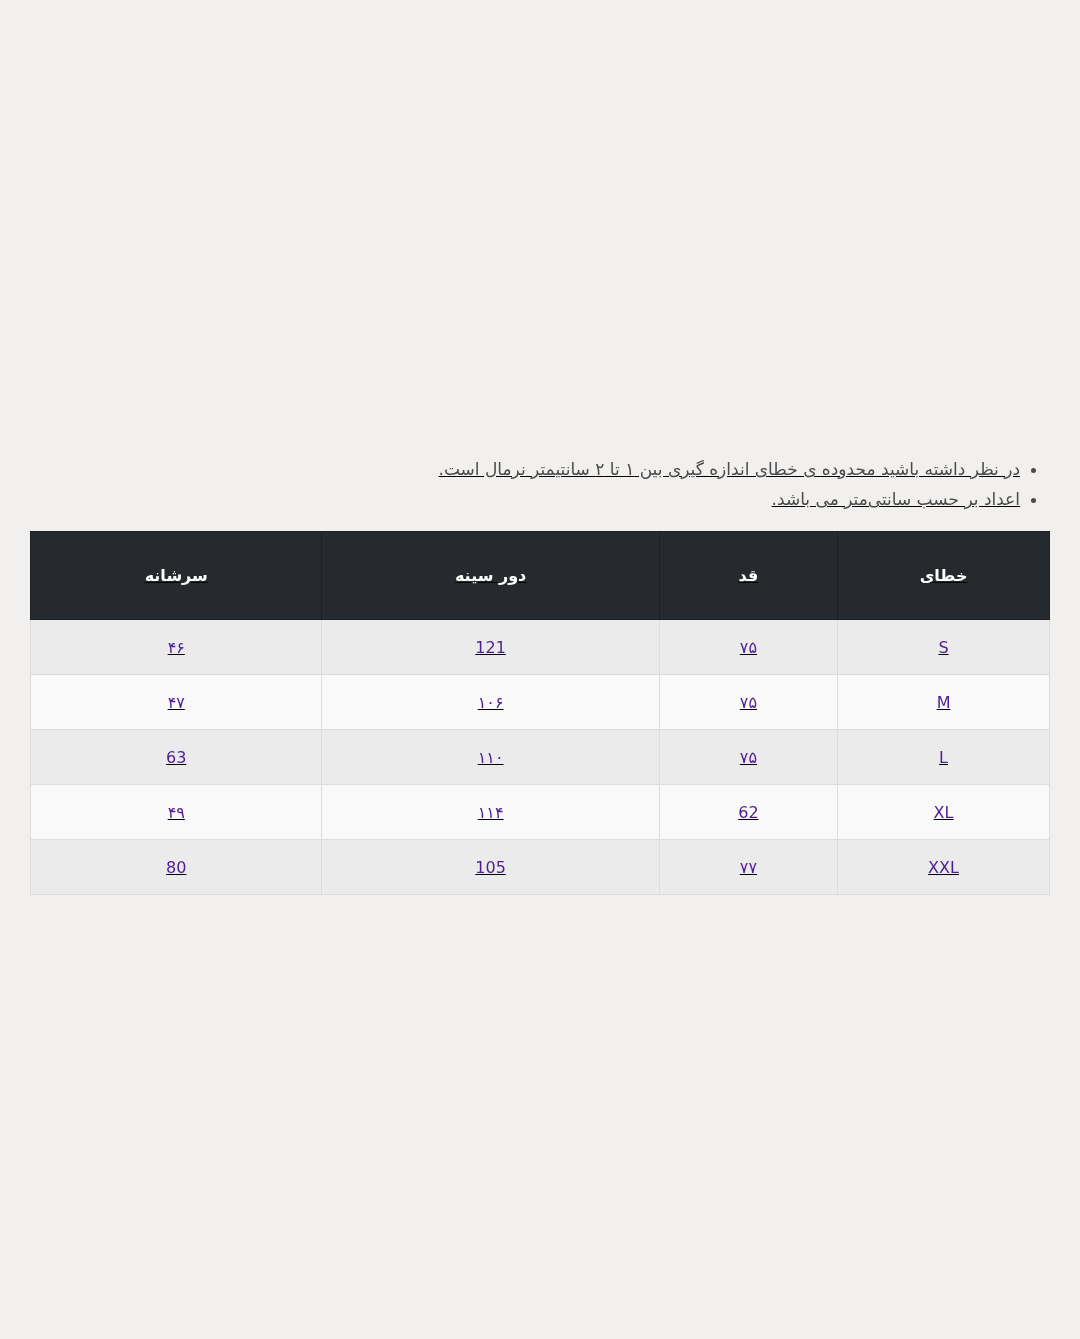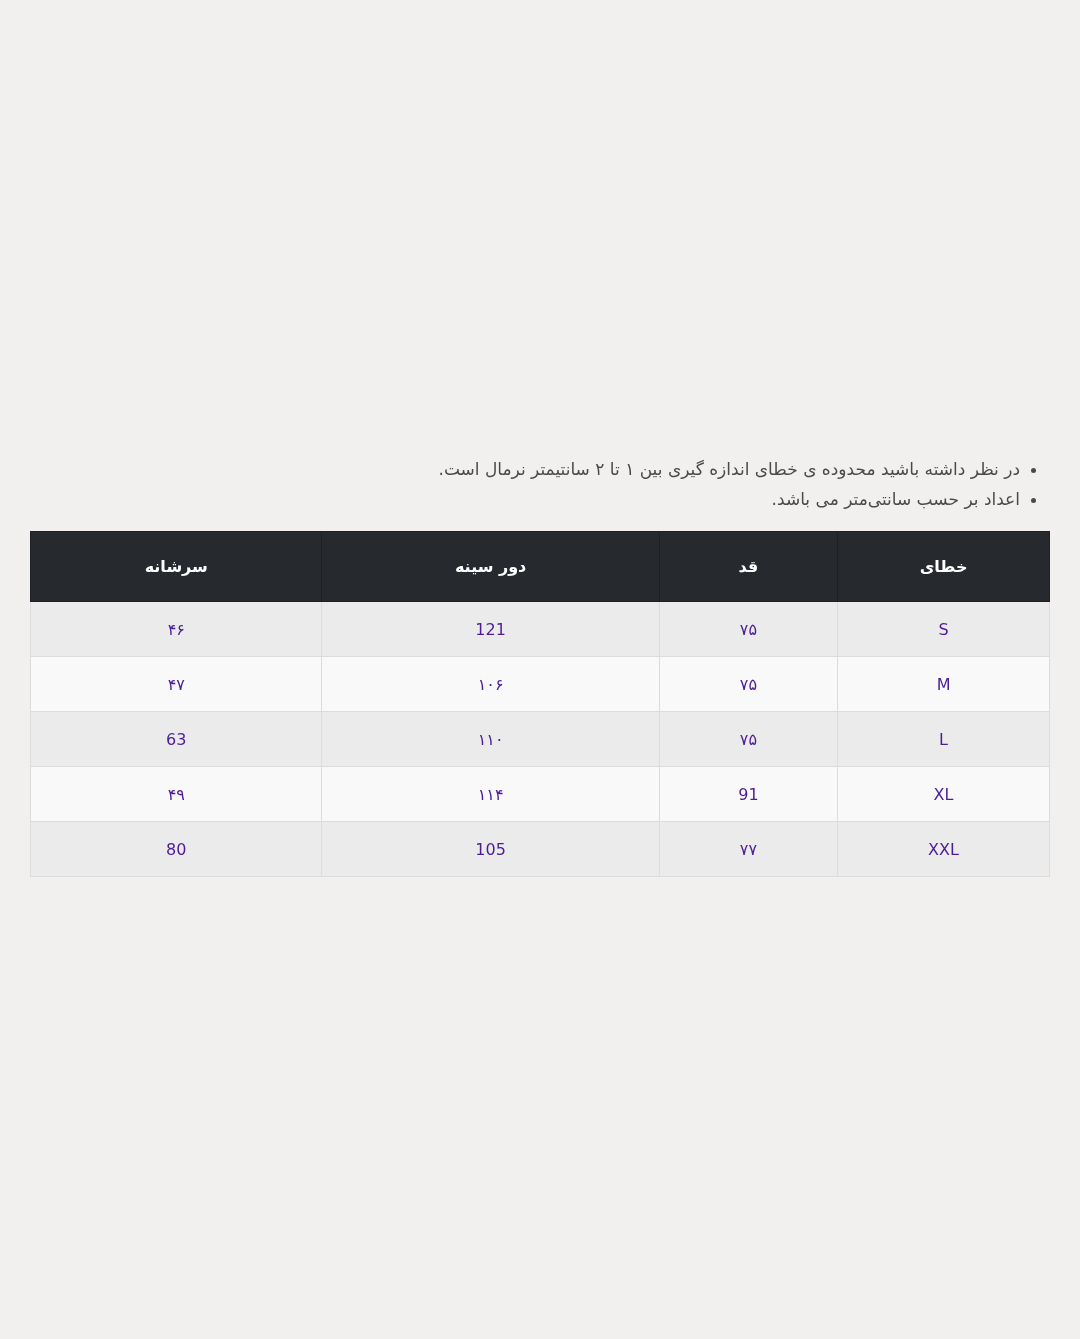--- a/index.html
+++ b/index.html
@@ -8,20 +8,21 @@
   }
   body {
     width: 1080px;
     height: 1339px;
     background: #f1f0ee;
     font-family: "DejaVu Sans", sans-serif;
     overflow: hidden;
   }
   .content {
     padding-top: 454px;
+    text-decoration: underline;
   }
   
   ul.notes {
     direction: rtl;
     list-style: disc;
     list-style-position: outside;
     margin: 0 40px 0 0;
     padding: 0 20px 0 0;
     color: #4a4a4a;
     font-size: 17px;
@@ -46,21 +47,21 @@
   }
   table.size-table thead th {
     background: #26292d;
     color: #ffffff;
     font-size: 16px;
     font-weight: bold;
     height: 53px;
     text-align: center;
     vertical-align: middle;
     border: 1px solid #1d2024;
-    padding: 8px;
+    padding: 17px;
   }
   table.size-table tbody td {
     height: 54px;
     text-align: center;
     vertical-align: middle;
     font-size: 16px;
     color: #4c1d95;
     border: 1px solid #dcdcdc;
     padding: 0;
   }
@@ -111,21 +112,21 @@
           <td>۴۷</td>
         </tr>
         <tr>
           <td>L</td>
           <td>۷۵</td>
           <td>۱۱۰</td>
           <td>63</td>
         </tr>
         <tr>
           <td>XL</td>
-          <td>91</td>
+          <td>62</td>
           <td>۱۱۴</td>
           <td>۴۹</td>
         </tr>
         <tr>
           <td>XXL</td>
           <td>۷۷</td>
           <td>105</td>
           <td>80</td>
         </tr>
       </tbody>

